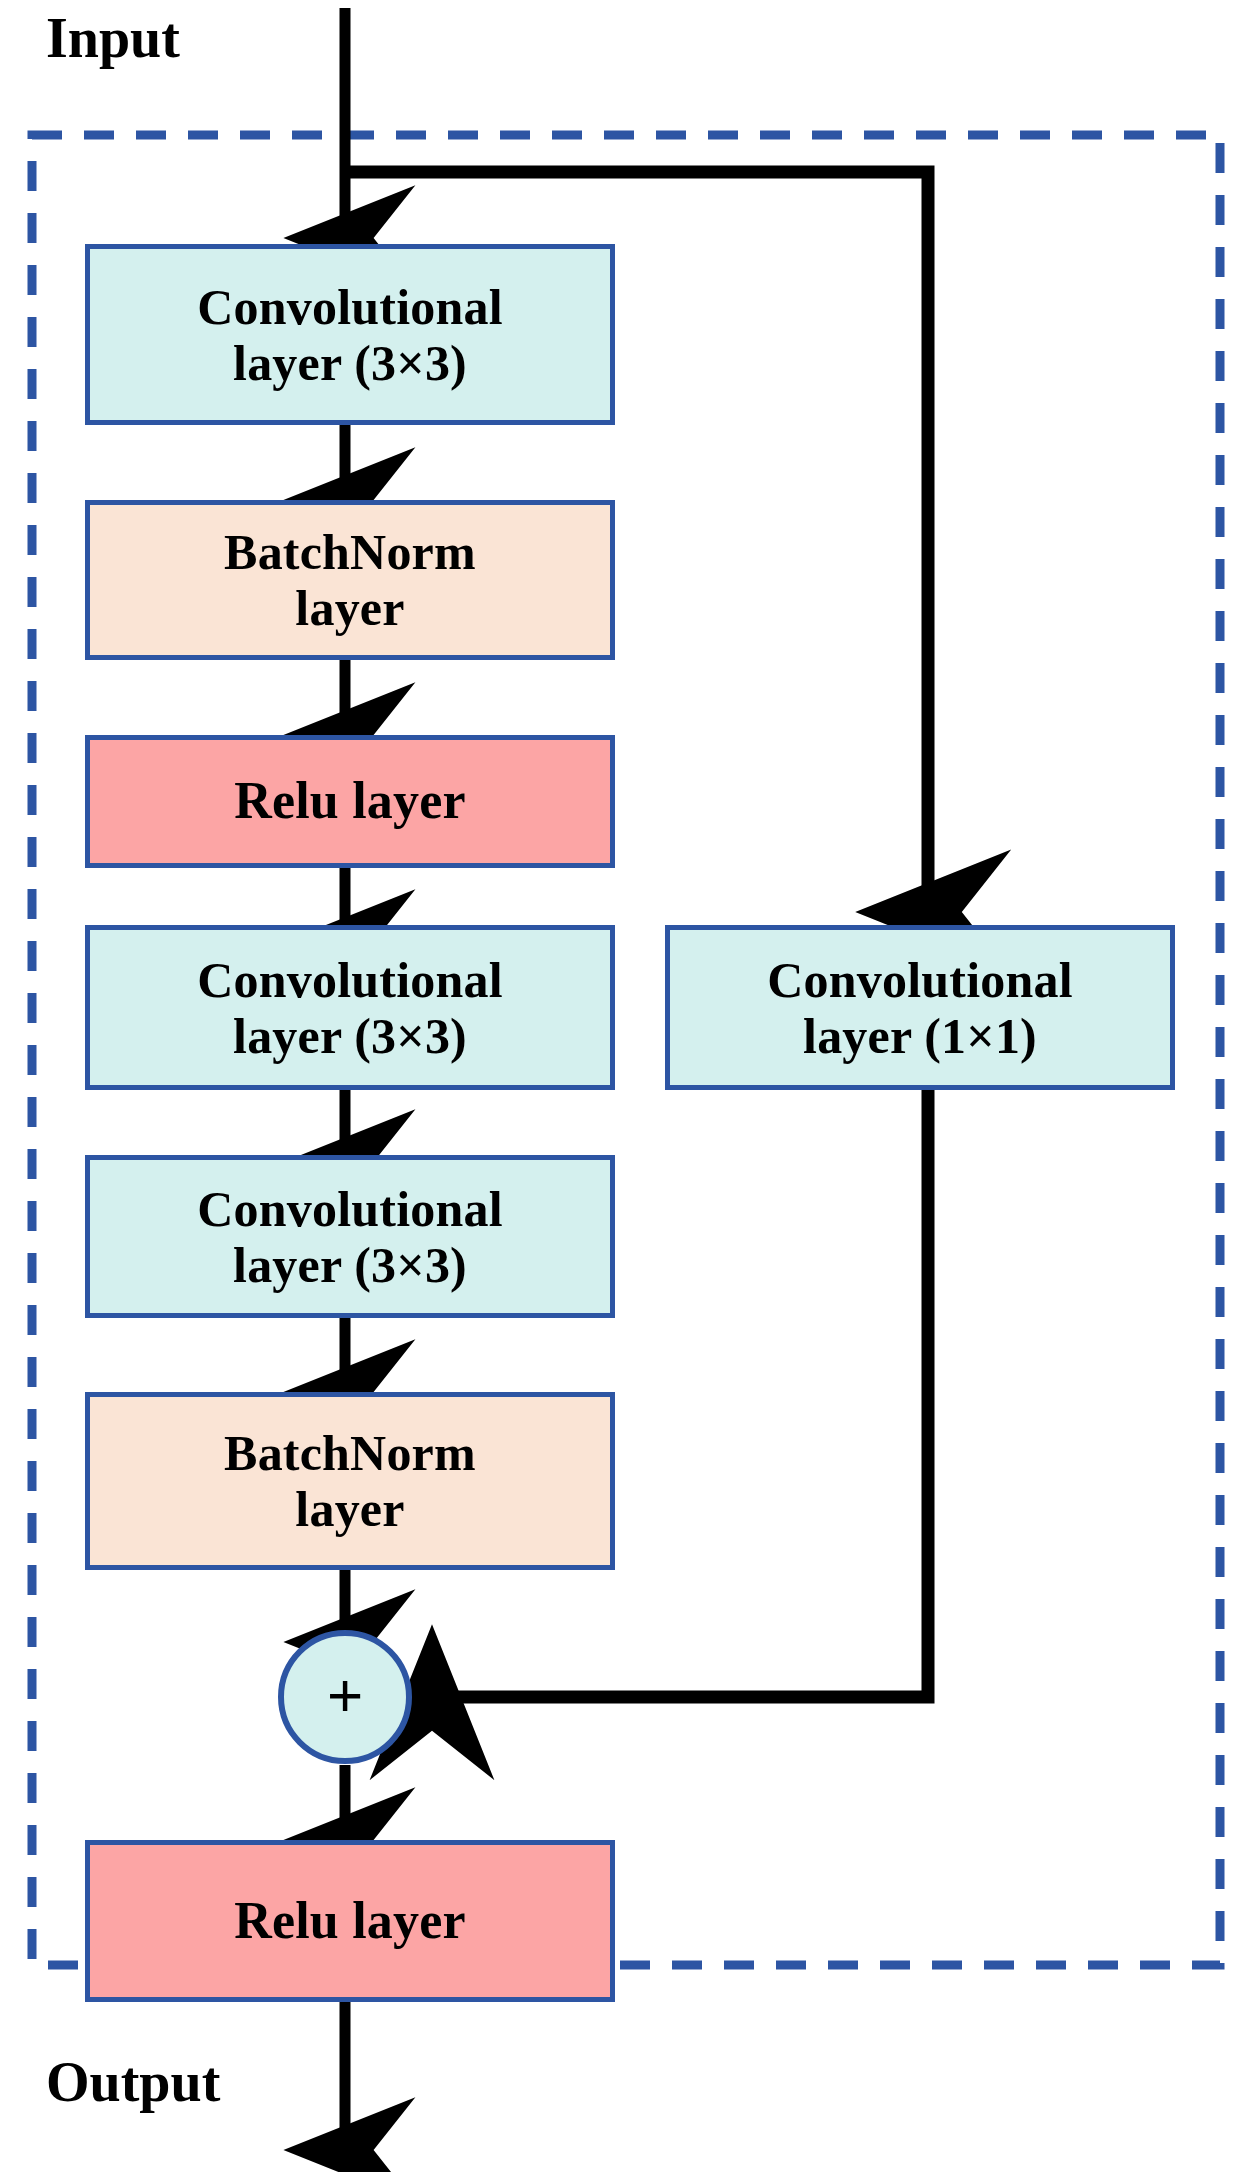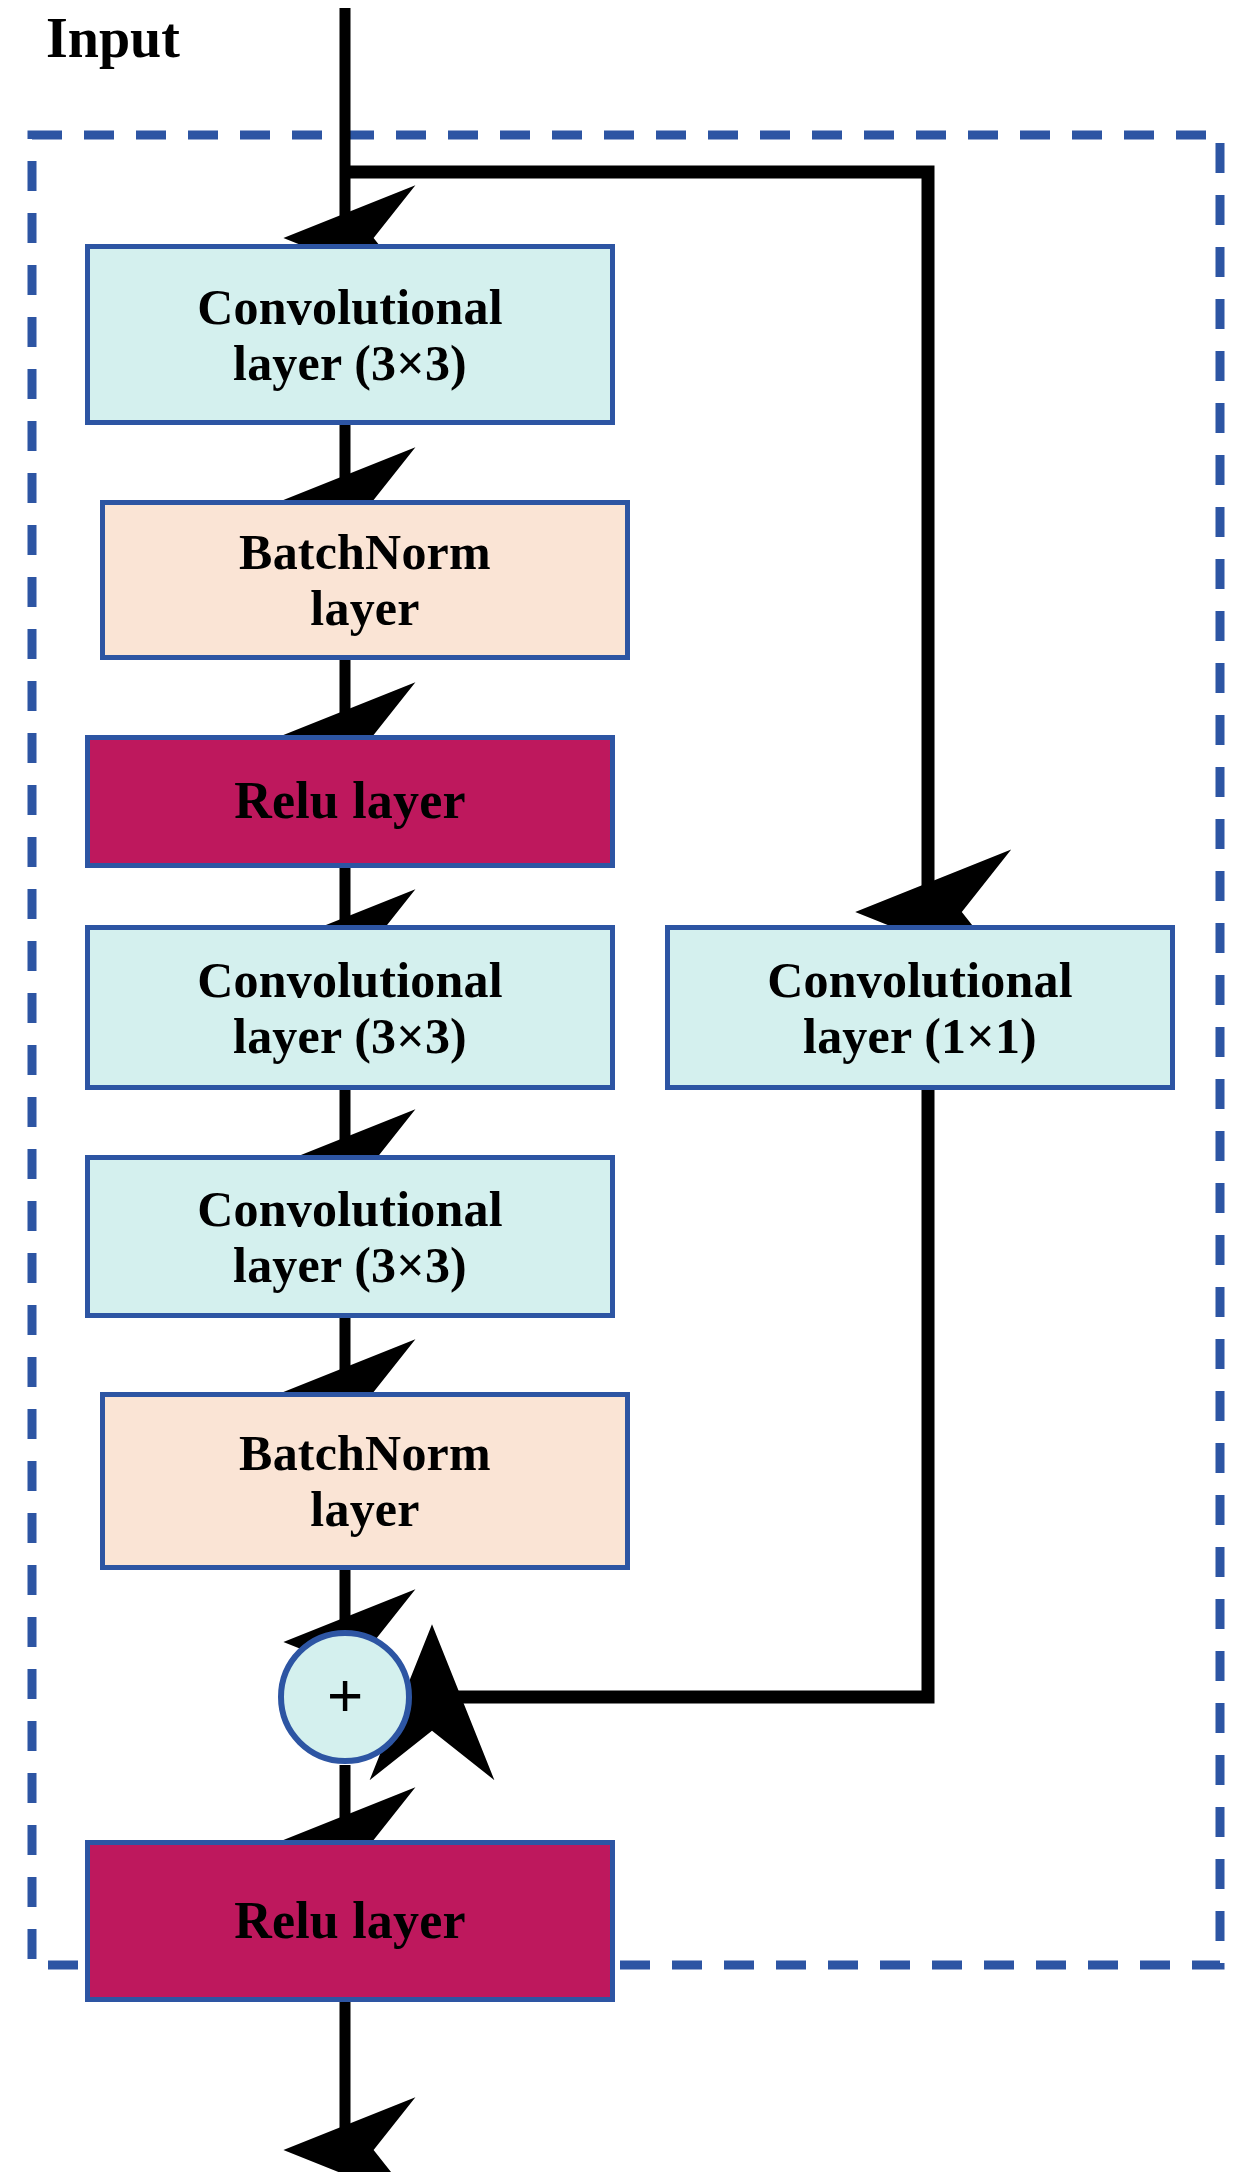--- a/index.html
+++ b/index.html
@@ -29,22 +29,22 @@
     display:flex;
     align-items:center;
     justify-content:center;
     text-align:center;
     font-weight:bold;
     color:#000000;
     line-height:1.12;
     letter-spacing:0.2px;
   }
   .conv{ background:#d4f0ee; }
-  .bnorm{ background:#fae4d5;margin-left:15px; }
-  .relu{ background:#be185d; }
+  .bnorm{ background:#fae4d5; }
+  .relu{ background:#fca5a5; }
 
   .box-label{
     display:block;
     width:100%;
     white-space:pre-line;
     font-size:50px;
     text-align:center;
   }
   .box-label.single{ font-size:52px; }
 
@@ -105,20 +105,21 @@
 
     <polyline points="928,1090 928,1697 432,1697" fill="none" stroke="#000000" stroke-width="13" marker-end="url(#ah-left)"></polyline>
 
     <line x1="345" y1="1765" x2="345" y2="1840" stroke="#000000" stroke-width="11" marker-end="url(#ah-down)"></line>
 
     <line x1="345" y1="2002" x2="345" y2="2150" stroke="#000000" stroke-width="11" marker-end="url(#ah-down)"></line>
   </svg>
 
   <div class="edge-label" style="left:46px; top:6px;">Input</div>
 
+  <div class="edge-label" style="left:46px; top:2050px;">Output</div>
 
   <div class="node-box conv" style="left:85px; top:244px; width:530px; height:181px;">
     <span class="box-label">Convolutional
 layer (3×3)</span>
   </div>
 
   <div class="node-box bnorm" style="left:85px; top:500px; width:530px; height:160px;">
     <span class="box-label">BatchNorm
 layer</span>
   </div>

